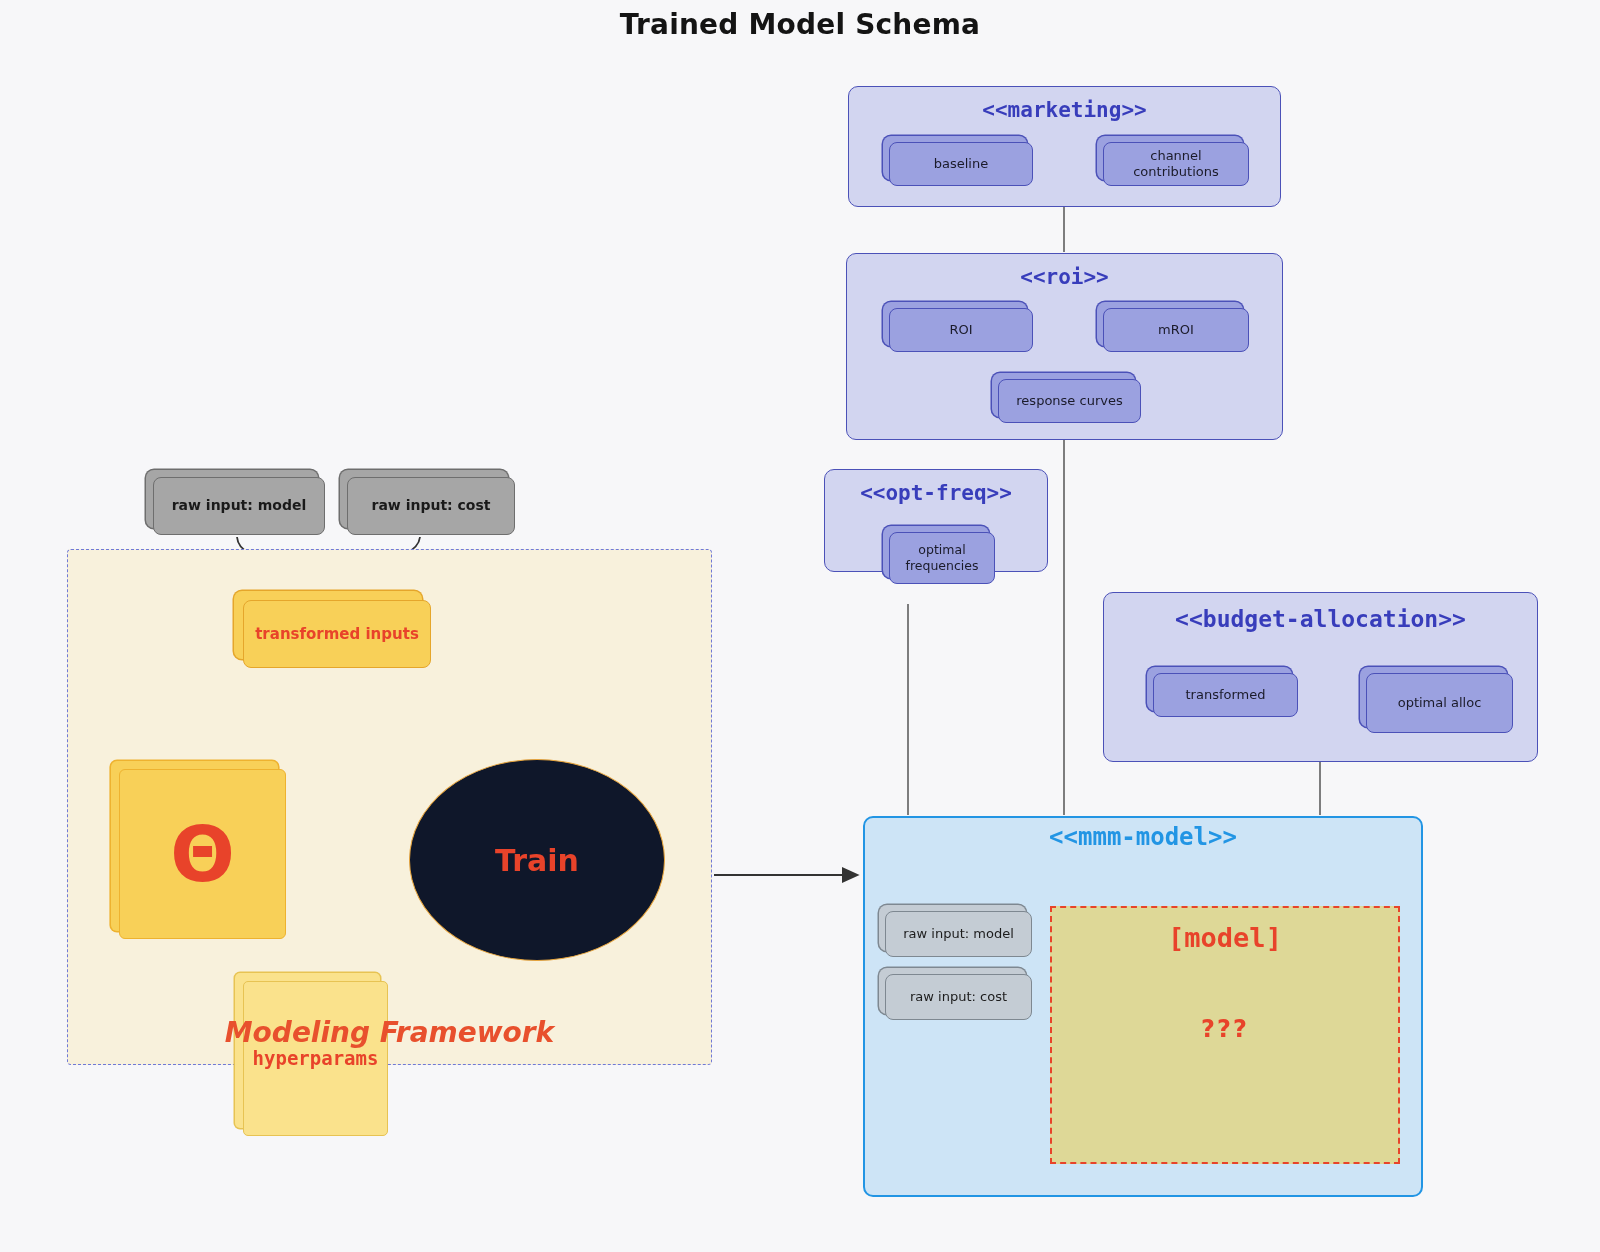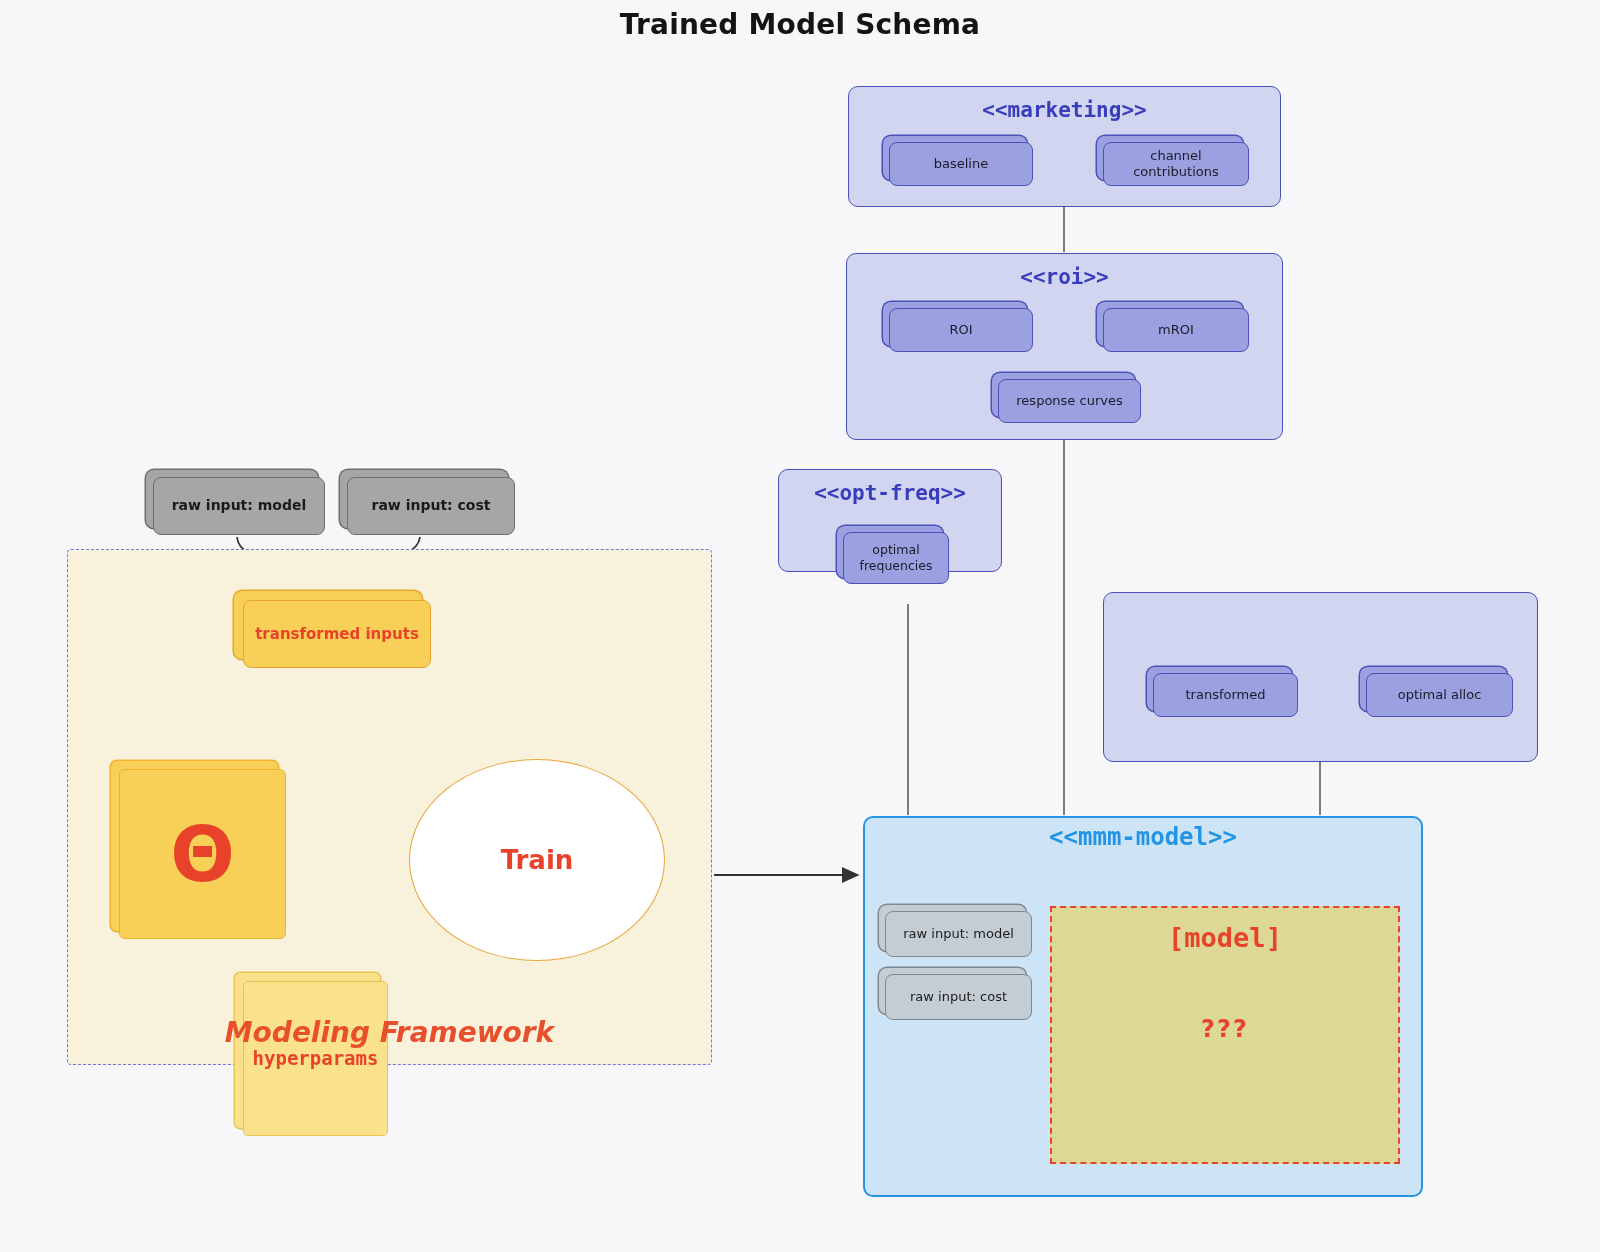--- a/index.html
+++ b/index.html
@@ -19,21 +19,21 @@
 
   
   .node{position:absolute;display:flex;align-items:center;justify-content:center;text-align:center;box-sizing:border-box;border-radius:8px;font-size:13px;color:#1b1b2a;line-height:1.25;padding:2px 6px;}
   .node.purpleN{background:#9ba1e0;border:1.5px solid #4b51b8;box-shadow:-6px -6px 0 0 #9ba1e0,-6px -6px 0 1.5px #4b51b8;}
   .node.grayTop{background:#a6a6a6;border:1.5px solid #6e6e6e;box-shadow:-7px -7px 0 0 #a6a6a6,-7px -7px 0 1.5px #6e6e6e;font-weight:bold;font-size:14px;color:#1a1a1a;}
   .node.grayIn{background:#c4ccd4;border:1.5px solid #7e8891;box-shadow:-6px -6px 0 0 #c4ccd4,-6px -6px 0 1.5px #7e8891;color:#1c1c1c;}
   .node.gold{background:#f8d058;border:1.5px solid #e5a62b;box-shadow:-9px -9px 0 0 #f8d058,-9px -9px 0 1.5px #e5a62b;font-weight:bold;color:#e8432a;font-size:15px;}
   .node.theta{background:#f8d058;border:1.6px solid #eeb22f;box-shadow:-8px -8px 0 0 #f8d058,-8px -8px 0 1.6px #eeb22f;border-radius:6px;font-size:76px;font-weight:bold;color:#e8432a;}
   .node.hyper{background:#fae28c;border:1.5px solid #e7c353;box-shadow:-8px -8px 0 0 #fae28c,-8px -8px 0 1.5px #e7c353;border-radius:5px;font-family:"DejaVu Sans Mono","Liberation Mono",monospace;font-weight:bold;font-size:19px;color:#e8432a;}
 
-  .ellipse{position:absolute;border-radius:50%;background:#ffffff;border:1.8px solid #e8a53c;display:flex;align-items:center;justify-content:center;font-weight:bold;font-size:26px;color:#e8432a;}
+  .ellipse{position:absolute;border-radius:50%;background:#0f172a;border:1.8px solid #e8a53c;display:flex;align-items:center;justify-content:center;font-weight:bold;font-size:30px;color:#e8432a;}
 
   .modelbox{position:absolute;background:#ded897;border:2.4px dashed #e8432a;border-radius:0;box-sizing:border-box;text-align:center;}
   .modelbox .mtitle{font-family:"DejaVu Sans Mono","Liberation Mono",monospace;font-weight:bold;font-size:27px;color:#e8432a;padding-top:14px;}
   .modelbox .mbody{font-weight:bold;font-size:24px;color:#e8432a;margin-top:62px;letter-spacing:2px;}
 
   .fw-label{position:absolute;left:0;bottom:15px;width:100%;text-align:center;font-weight:bold;font-size:28px;color:#e8502d;font-style:italic;}
 </style>
 </head>
 <body>
 
@@ -100,32 +100,33 @@
   <section class="group purple" style="left:848px;top:86px;width:433px;height:121px;">
     <div class="gtitle indigo">&lt;&lt;marketing&gt;&gt;</div>
     <div class="node purpleN" style="left:40px;top:55px;width:144px;height:44px;">
       <span>baseline</span>
     </div>
     <div class="node purpleN" style="left:254px;top:55px;width:146px;height:44px;">
       <span>channel contributions</span>
     </div>
   </section>
 
-  <section class="group purple" style="left:778px;top:469px;width:224px;height:103px;">
+  <section class="group purple" style="left:824px;top:469px;width:224px;height:103px;">
     <div class="gtitle indigo">&lt;&lt;opt-freq&gt;&gt;</div>
     <div class="node purpleN" style="left:64px;top:62px;width:106px;height:52px;font-size:12.5px;">
       <span>optimal frequencies</span>
     </div>
   </section>
 
   <section class="group purple" style="left:1103px;top:592px;width:435px;height:170px;">
+    <div class="gtitle big">&lt;&lt;budget-allocation&gt;&gt;</div>
     <div class="node purpleN" style="left:49px;top:80px;width:145px;height:44px;">
       <span>transformed</span>
     </div>
-    <div class="node purpleN" style="left:262px;top:80px;width:147px;height:44px;text-align:center;">
+    <div class="node purpleN" style="left:262px;top:80px;width:147px;height:60px;text-align:center;">
       <span>optimal alloc</span>
     </div>
   </section>
 
   <section class="group blue" style="left:863px;top:816px;width:560px;height:381px;">
     <div class="gtitle bluet">&lt;&lt;mmm-model&gt;&gt;</div>
     <div class="node grayIn" style="left:20px;top:93px;width:147px;height:46px;">
       <span>raw input: model</span>
     </div>
     <div class="node grayIn" style="left:20px;top:156px;width:147px;height:46px;">

